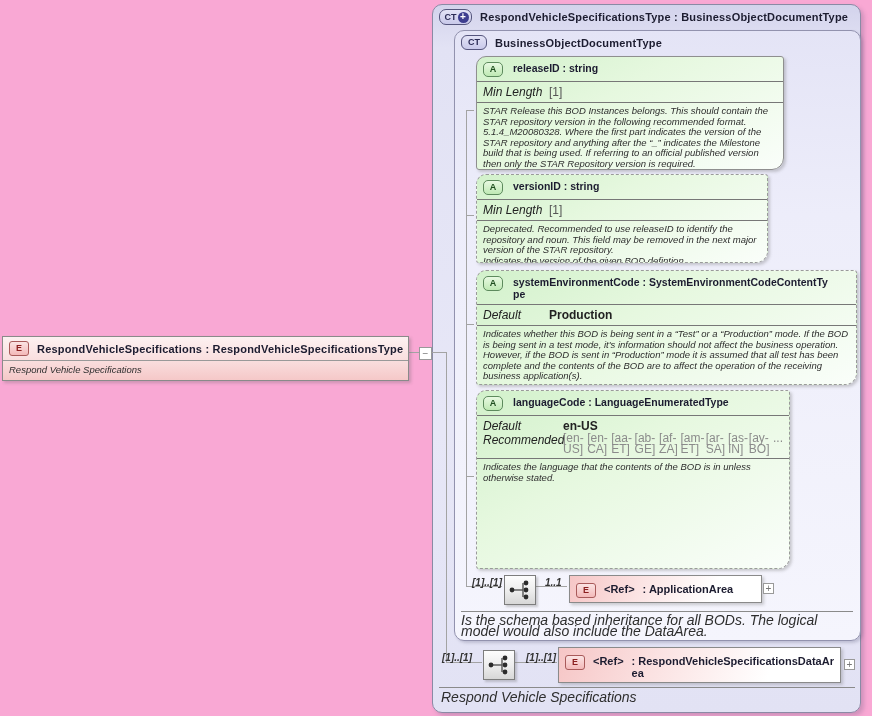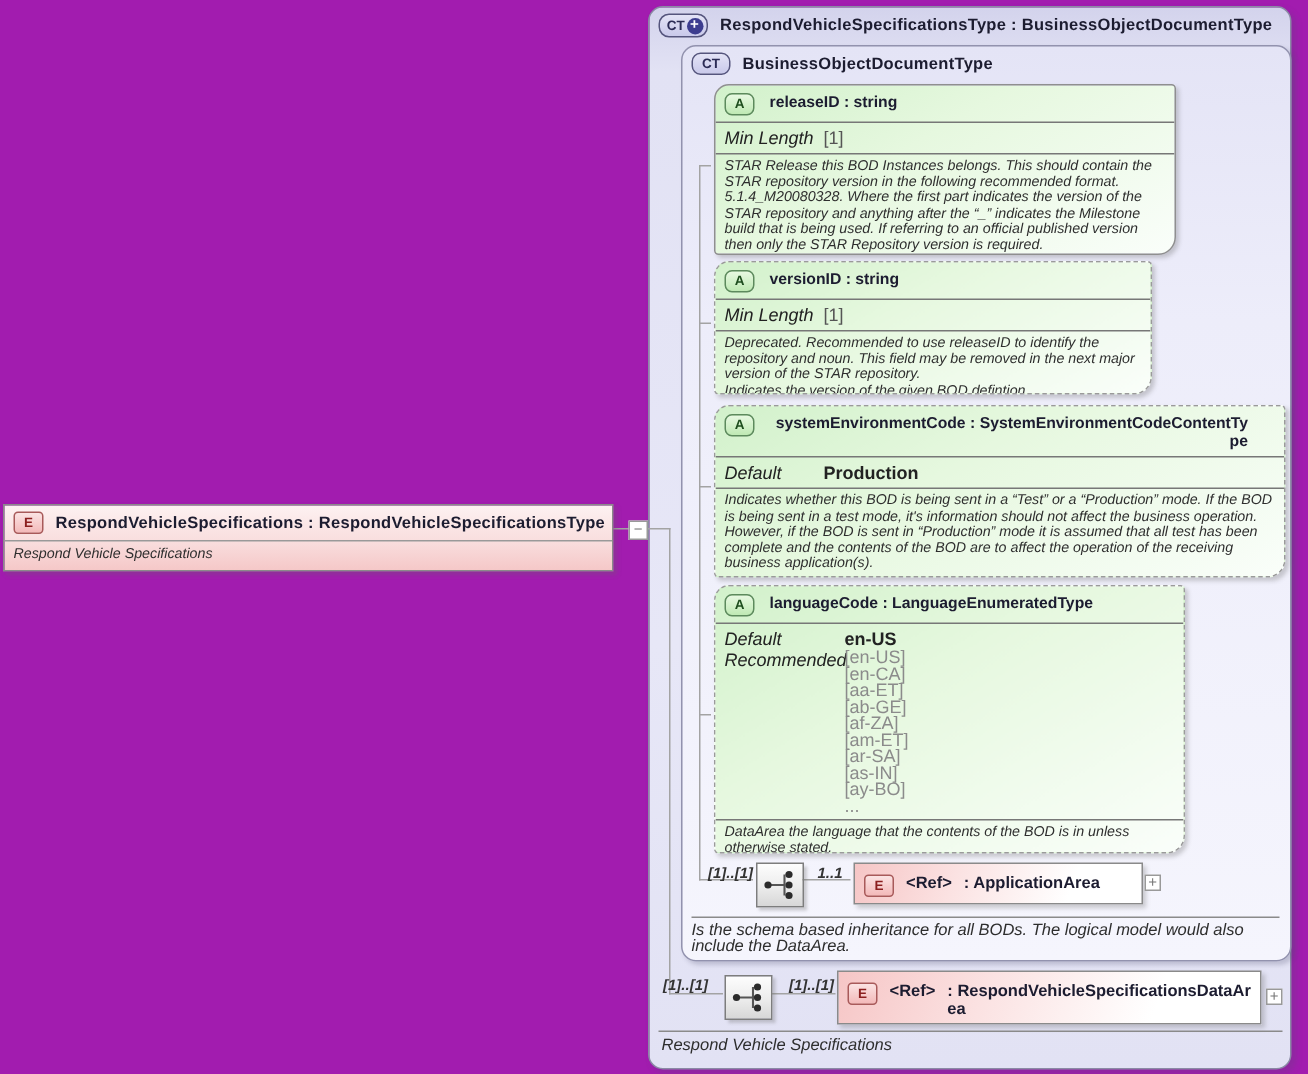--- a/index.html
+++ b/index.html
@@ -1,16 +1,16 @@
 <!DOCTYPE html>
 <html><head>
 <meta charset="utf-8">
 <style>
   html,body{margin:0;padding:0;background:#ffffff;font-family:"Liberation Sans",sans-serif;}
-  #stage{position:relative;width:872px;height:716px;background:#a21caf;overflow:hidden;}
+  #stage{position:relative;width:872px;height:716px;background:#f9a8d4;overflow:hidden;}
 
   .line{position:absolute;background:#a3a3a3;z-index:5;}
 
   
   .outer-panel{position:absolute;left:432px;top:4px;width:427px;height:707px;
     border:1px solid #8a8aa5;border-radius:10px;
     background:linear-gradient(180deg,#d3d3ec 0%,#e2e2f4 6%,#e7e7f7 60%,#e2e2f4 100%);
     box-shadow:3px 3px 4px rgba(80,80,110,.25);}
   .inner-box{position:absolute;left:21px;top:25px;width:405px;height:609px;
     border:1px solid #9292ae;border-radius:10px;
@@ -35,28 +35,28 @@
     background:linear-gradient(180deg,#fbe3e3,#f3b9b9);color:#8b1f1f;}
 
   
   .attr-card{position:absolute;z-index:10;overflow:hidden;
     background:linear-gradient(150deg,#d2f1cb 0%,#e6f8df 40%,#fafefa 100%);
     border:1px solid #8f8f8f;border-radius:10px 3px 12px 3px;
     box-shadow:2px 2px 3px rgba(100,100,100,.3);}
   .attr-card.optional{border-style:dashed;border-color:#9a9a9a;}
   .attr-head{display:flex;align-items:flex-start;gap:10px;padding:5px 6px 4px 6px;border-bottom:1px solid #777;}
   .attr-title{font-weight:bold;font-size:10.5px;color:#1c1c30;flex:1;word-break:break-all;}
-  .attr-title.center2{text-align:right;padding-right:18px;}
+  .attr-title.center2{text-align:left;padding-right:18px;}
   .attr-facets{padding:3px 6px;font-size:12px;color:#333;}
   .facet-row{display:grid;grid-template-columns:62px 1fr;column-gap:4px;}
   .facet-row.wide{grid-template-columns:76px 1fr;}
   .facet-label{font-style:italic;color:#222;}
   .facet-value{color:#555;}
   .facet-value.bold{font-weight:bold;color:#222;}
-  .enum-stack{display:flex;flex-direction:column;color:#8b8b8b;line-height:11px;}
+  .enum-stack{display:flex;flex-direction:row;color:#8b8b8b;line-height:11px;}
   .attr-desc{border-top:1px solid #777;padding:3px 6px 6px 6px;font-style:italic;
     font-size:9.5px;line-height:10.6px;color:#2e2e2e;white-space:pre-line;}
 
   
   .ref-card{position:absolute;z-index:10;display:flex;align-items:flex-start;gap:8px;padding:7px 6px 4px 6px;
     background:linear-gradient(110deg,#f6c6c6 0%,#fbe2e2 35%,#ffffff 75%);
     border:1px solid #8a8a8a;box-shadow:2px 2px 3px rgba(100,100,100,.3);
     font-weight:bold;font-size:11px;color:#1c1c30;box-sizing:border-box;}
   .ref-name{white-space:nowrap;}
   .ref-type{flex:1;word-break:break-all;text-align:left;}
@@ -70,21 +70,21 @@
 
   
   .toggle{position:absolute;z-index:12;display:flex;align-items:center;justify-content:center;
     background:#ffffff;border:1px solid #999;color:#777;font-size:10px;line-height:1;
     box-sizing:border-box;cursor:pointer;}
   .occurs{position:absolute;z-index:10;font-style:italic;font-weight:bold;font-size:10px;color:#333;white-space:nowrap;}
   .compositor{position:absolute;z-index:10;width:30px;height:28px;border:1px solid #7d7d7d;
     background:linear-gradient(180deg,#fdfdfd 0%,#ececec 55%,#d7d7d7 100%);
     box-shadow:2px 2px 2px rgba(100,100,100,.3);display:flex;align-items:center;justify-content:center;}
   .annot-sep{position:absolute;height:1px;background:#8a8a8a;z-index:10;}
-  .annot-text{position:absolute;z-index:10;font-style:italic;font-size:11px;line-height:11px;color:#2e2e2e;}
+  .annot-text{position:absolute;z-index:10;font-style:italic;font-size:14px;line-height:11px;color:#2e2e2e;}
 </style>
 </head>
 <body>
 
 <div id="stage">
 
   <div class="outer-panel">
     <div class="panel-head" style="left:6px;top:4px;">
       <span class="badge ct-plus-badge">
         <span>CT</span>
@@ -162,21 +162,21 @@
               <span>[ab-GE]</span>
               <span>[af-ZA]</span>
               <span>[am-ET]</span>
               <span>[ar-SA]</span>
               <span>[as-IN]</span>
               <span>[ay-BO]</span>
               <span>...</span>
             </span>
           </div>
         </div>
-        <div class="attr-desc">DataArea the language that the contents of the BOD is in unless otherwise stated.</div>
+        <div class="attr-desc">Indicates the language that the contents of the BOD is in unless otherwise stated.</div>
       </div>
 
       <span class="occurs" style="left:17px;top:546px;">[1]..[1]</span>
       <div class="compositor" style="left:49px;top:544px;">
         <svg width="26" height="24" viewBox="0 0 26 24">
           <line x1="5" y1="12" x2="16" y2="12" stroke="#555" stroke-width="1.4"></line>
           <line x1="16" y1="5" x2="16" y2="19" stroke="#555" stroke-width="1.4"></line>
           <circle cx="5" cy="12" r="2.4" fill="#2b2b2b"></circle>
           <circle cx="19" cy="5" r="2.4" fill="#2b2b2b"></circle>
           <circle cx="19" cy="12" r="2.4" fill="#2b2b2b"></circle>

